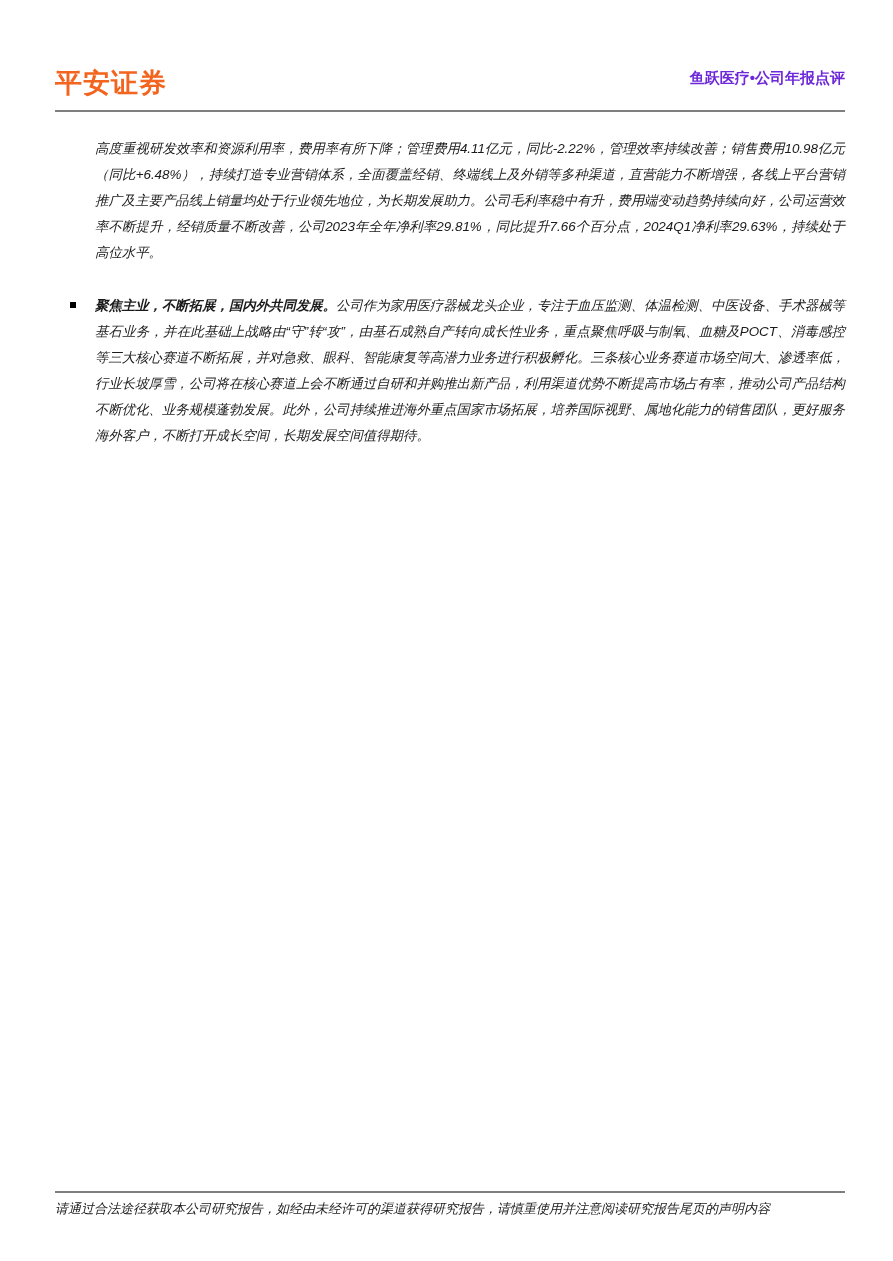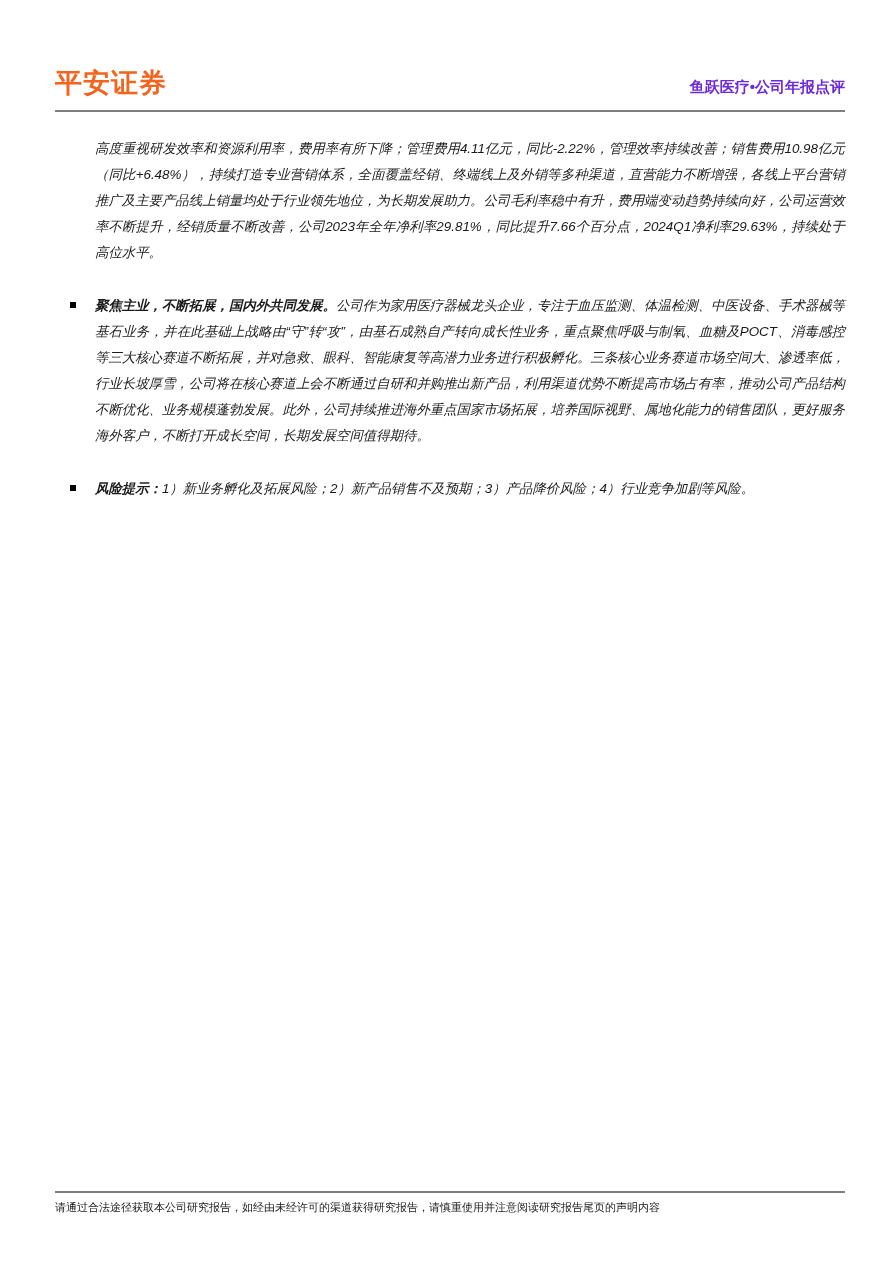--- a/index.html
+++ b/index.html
@@ -16,21 +16,21 @@
   
   .header {
     position: absolute;
     top: 70px;
     left: 55px;
     right: 48px;
   }
   .header-row {
     display: flex;
     justify-content: space-between;
-    align-items: flex-end;
+    align-items: flex-start;
     gap: 44px;
   }
   .logo {
     font-size: 27px;
     font-weight: bold;
     color: #f3641e;
     letter-spacing: 1px;
     line-height: 1;
   }
   .report-tag {
@@ -76,23 +76,24 @@
   
   .footer {
     position: absolute;
     left: 55px;
     right: 48px;
     top: 1191px;
     border-top: 2px solid #7f7f7f;
     padding-top: 7px;
   }
   .footer-text {
-    font-size: 11px;
+    font-size: 13px;
     color: #1a1a1a;
     line-height: 1.4;
+    font-style: italic;
   }
 </style>
 </head>
 <body>
 
 <div class="page">
 
   <div class="header">
     <div class="header-row">
       <div class="logo">平安证券</div>
@@ -107,24 +108,20 @@
       
       <span class="lead"></span><span>高度重视研发效率和资源利用率，费用率有所下降；管理费用4.11亿元，同比-2.22%，管理效率持续改善；销售费用10.98亿元（同比+6.48%），持续打造专业营销体系，全面覆盖经销、终端线上及外销等多种渠道，直营能力不断增强，各线上平台营销推广及主要产品线上销量均处于行业领先地位，为长期发展助力。公司毛利率稳中有升，费用端变动趋势持续向好，公司运营效率不断提升，经销质量不断改善，公司2023年全年净利率29.81%，同比提升7.66个百分点，2024Q1净利率29.63%，持续处于高位水平。</span>
     </div>
 
     <div class="para bulleted">
       <span class="bullet"></span>
       <span class="lead">聚焦主业，不断拓展，国内外共同发展。</span><span>公司作为家用医疗器械龙头企业，专注于血压监测、体温检测、中医设备、手术器械等基石业务，并在此基础上战略由“守”转“攻”，由基石成熟自产转向成长性业务，重点聚焦呼吸与制氧、血糖及POCT、消毒感控等三大核心赛道不断拓展，并对急救、眼科、智能康复等高潜力业务进行积极孵化。三条核心业务赛道市场空间大、渗透率低，行业长坡厚雪，公司将在核心赛道上会不断通过自研和并购推出新产品，利用渠道优势不断提高市场占有率，推动公司产品结构不断优化、业务规模蓬勃发展。此外，公司持续推进海外重点国家市场拓展，培养国际视野、属地化能力的销售团队，更好服务海外客户，不断打开成长空间，长期发展空间值得期待。</span>
     </div>
 
 
-    <div class="para bulleted">
-      <span class="bullet"></span>
-      <span class="lead">风险提示：</span><span>1）新业务孵化及拓展风险；2）新产品销售不及预期；3）产品降价风险；4）行业竞争加剧等风险。</span>
-    </div>
 
   </div>
 
   <div class="footer">
     <div class="footer-text">请通过合法途径获取本公司研究报告，如经由未经许可的渠道获得研究报告，请慎重使用并注意阅读研究报告尾页的声明内容</div>
   </div>
 
 </div>
 
 </body></html>

